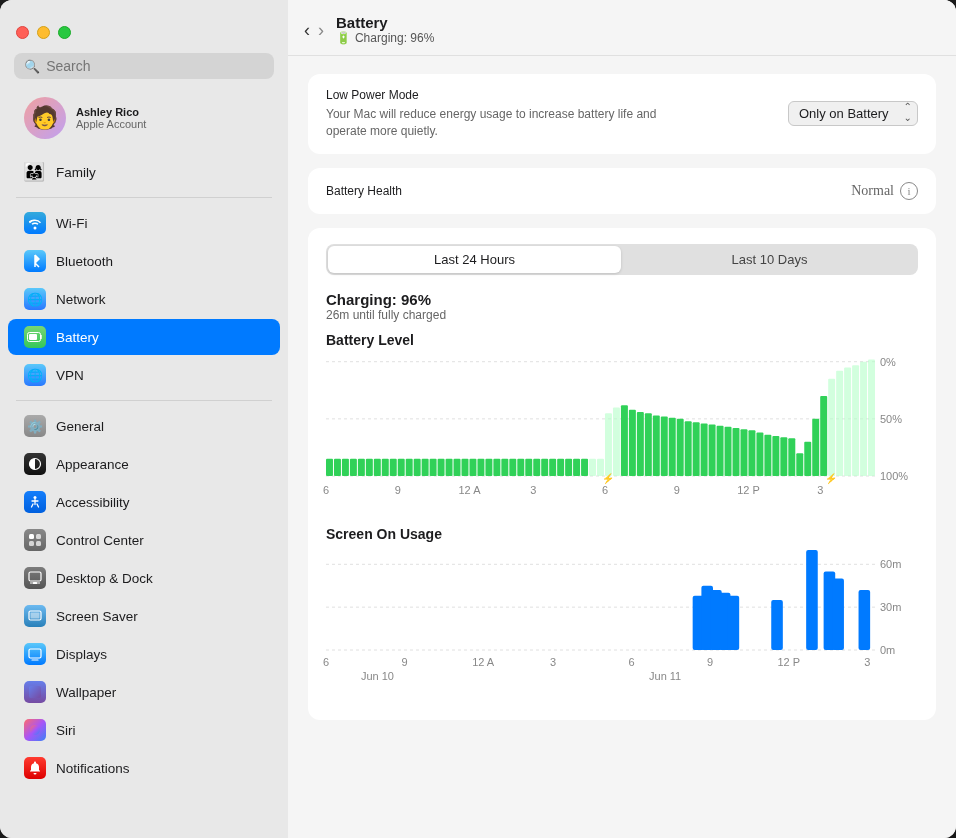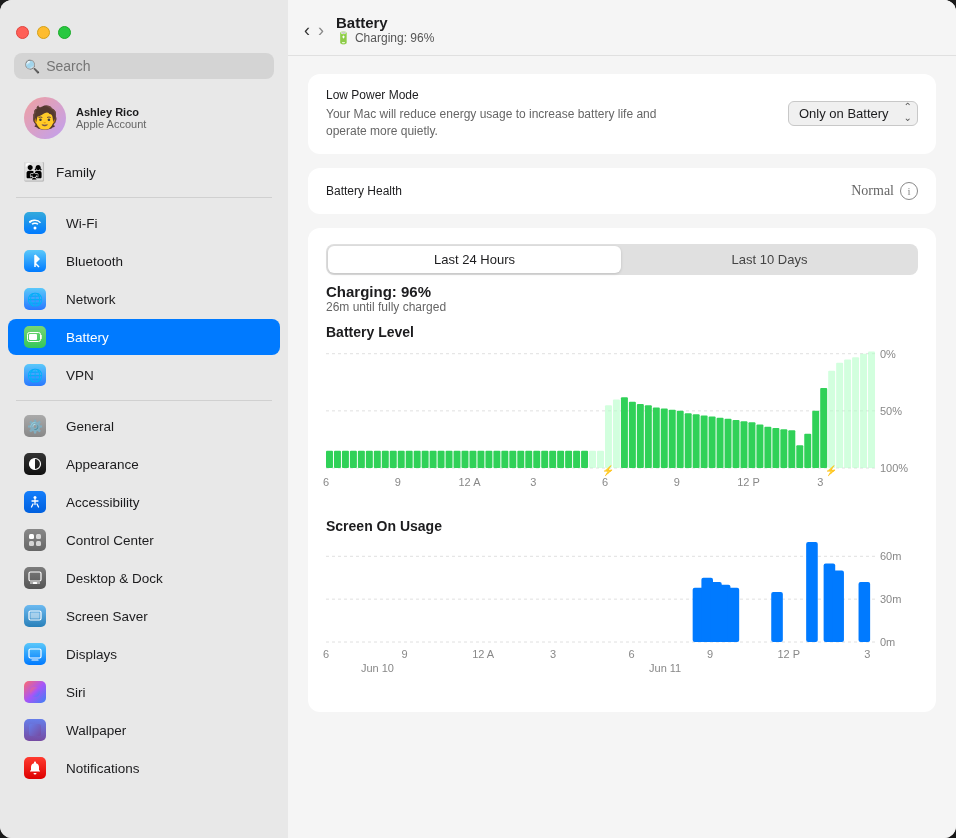--- a/index.html
+++ b/index.html
@@ -99,21 +99,21 @@
       align-items: center;
       justify-content: center;
       font-size: 22px;
     }
     .user-info { display: flex; flex-direction: column; }
     .user-name { font-size: 11px; font-weight: 600; color: #1c1c1e; }
     .user-sub { font-size: 11px; color: #666; }
     .sidebar-item {
       display: flex;
       align-items: center;
-      gap: 20px;
+      gap: 10px;
       padding: 7px 16px;
       cursor: pointer;
       border-radius: 8px;
       margin: 1px 8px;
       font-size: 13.5px;
       color: #1c1c1e;
     }
     .sidebar-item.active {
       background: #007aff;
       color: white;
@@ -248,21 +248,21 @@
       color: #888;
       cursor: pointer;
     }
     
     .time-toggle {
       display: flex;
       background: #e0e0e0;
       border-radius: 8px;
       padding: 2px;
       gap: 2px;
-      margin-bottom: 8px;
+      margin-bottom: 16px;
     }
     .time-btn {
       flex: 1;
       padding: 6px 0;
       border-radius: 6px;
       border: none;
       font-size: 13px;
       cursor: pointer;
       font-weight: 400;
       color: #444;
@@ -451,48 +451,48 @@
         <div class="item-icon icon-displays" style="color:white; font-size:13px;">
           <svg width="14" height="14" viewBox="0 0 14 14" fill="none">
               <rect x="1" y="2" width="12" height="9" rx="1.5" stroke="white" stroke-width="1.2"></rect>
               <path d="M4 13h6" stroke="white" stroke-width="1.2" stroke-linecap="round"></path>
             </svg>
         </div>
         <span class="item-label">Displays</span>
       </div>
 
       <div class="sidebar-item">
+        <div class="item-icon icon-wallpaper" style="color:white; font-size:13px;">
+          <svg width="14" height="14" viewBox="0 0 14 14" fill="none">
+              <rect x="1" y="1" width="12" height="12" rx="2" fill="url(#wp-grad)"></rect>
+              <defs>
+                <linearGradient id="wp-grad" x1="0" y1="0" x2="1" y2="1">
+                  <stop offset="0%" stop-color="#667eea"></stop>
+                  <stop offset="100%" stop-color="#764ba2"></stop>
+                </linearGradient>
+              </defs>
+            </svg>
+        </div>
+        <span class="item-label">Wallpaper</span>
+      </div>
+
+      <div class="sidebar-item">
         <div class="item-icon icon-siri" style="color:white; font-size:13px;">
           <svg width="14" height="14" viewBox="0 0 14 14" fill="white">
               <path d="M7 2C4.24 2 2 4.24 2 7s2.24 5 5 5 5-2.24 5-5-2.24-5-5-5z" fill="url(#siri-grad)"></path>
               <defs>
                 <linearGradient id="siri-grad" x1="0" y1="0" x2="1" y2="1">
                   <stop offset="0%" stop-color="#ff6b6b"></stop>
                   <stop offset="50%" stop-color="#a855f7"></stop>
                   <stop offset="100%" stop-color="#3b82f6"></stop>
                 </linearGradient>
               </defs>
             </svg>
         </div>
         <span class="item-label">Siri</span>
-      </div>
-
-      <div class="sidebar-item">
-        <div class="item-icon icon-wallpaper" style="color:white; font-size:13px;">
-          <svg width="14" height="14" viewBox="0 0 14 14" fill="none">
-              <rect x="1" y="1" width="12" height="12" rx="2" fill="url(#wp-grad)"></rect>
-              <defs>
-                <linearGradient id="wp-grad" x1="0" y1="0" x2="1" y2="1">
-                  <stop offset="0%" stop-color="#667eea"></stop>
-                  <stop offset="100%" stop-color="#764ba2"></stop>
-                </linearGradient>
-              </defs>
-            </svg>
-        </div>
-        <span class="item-label">Wallpaper</span>
       </div>
 
       <div class="sidebar-item">
         <div class="item-icon icon-notifications" style="color:white; font-size:13px;">
           <svg width="12" height="14" viewBox="0 0 12 14" fill="white">
               <path d="M6 0.5C5.45 0.5 5 0.95 5 1.5v0.7A4 4 0 0 0 2 6v3l-1 1v0.5h10v-.5L10 9V6a4 4 0 0 0-3-3.8V1.5c0-.55-.45-1-1-1zm0 13a1.5 1.5 0 0 0 1.5-1.5h-3A1.5 1.5 0 0 0 6 13.5z" fill="white"></path>
             </svg>
         </div>
         <span class="item-label">Notifications</span>
       </div>

